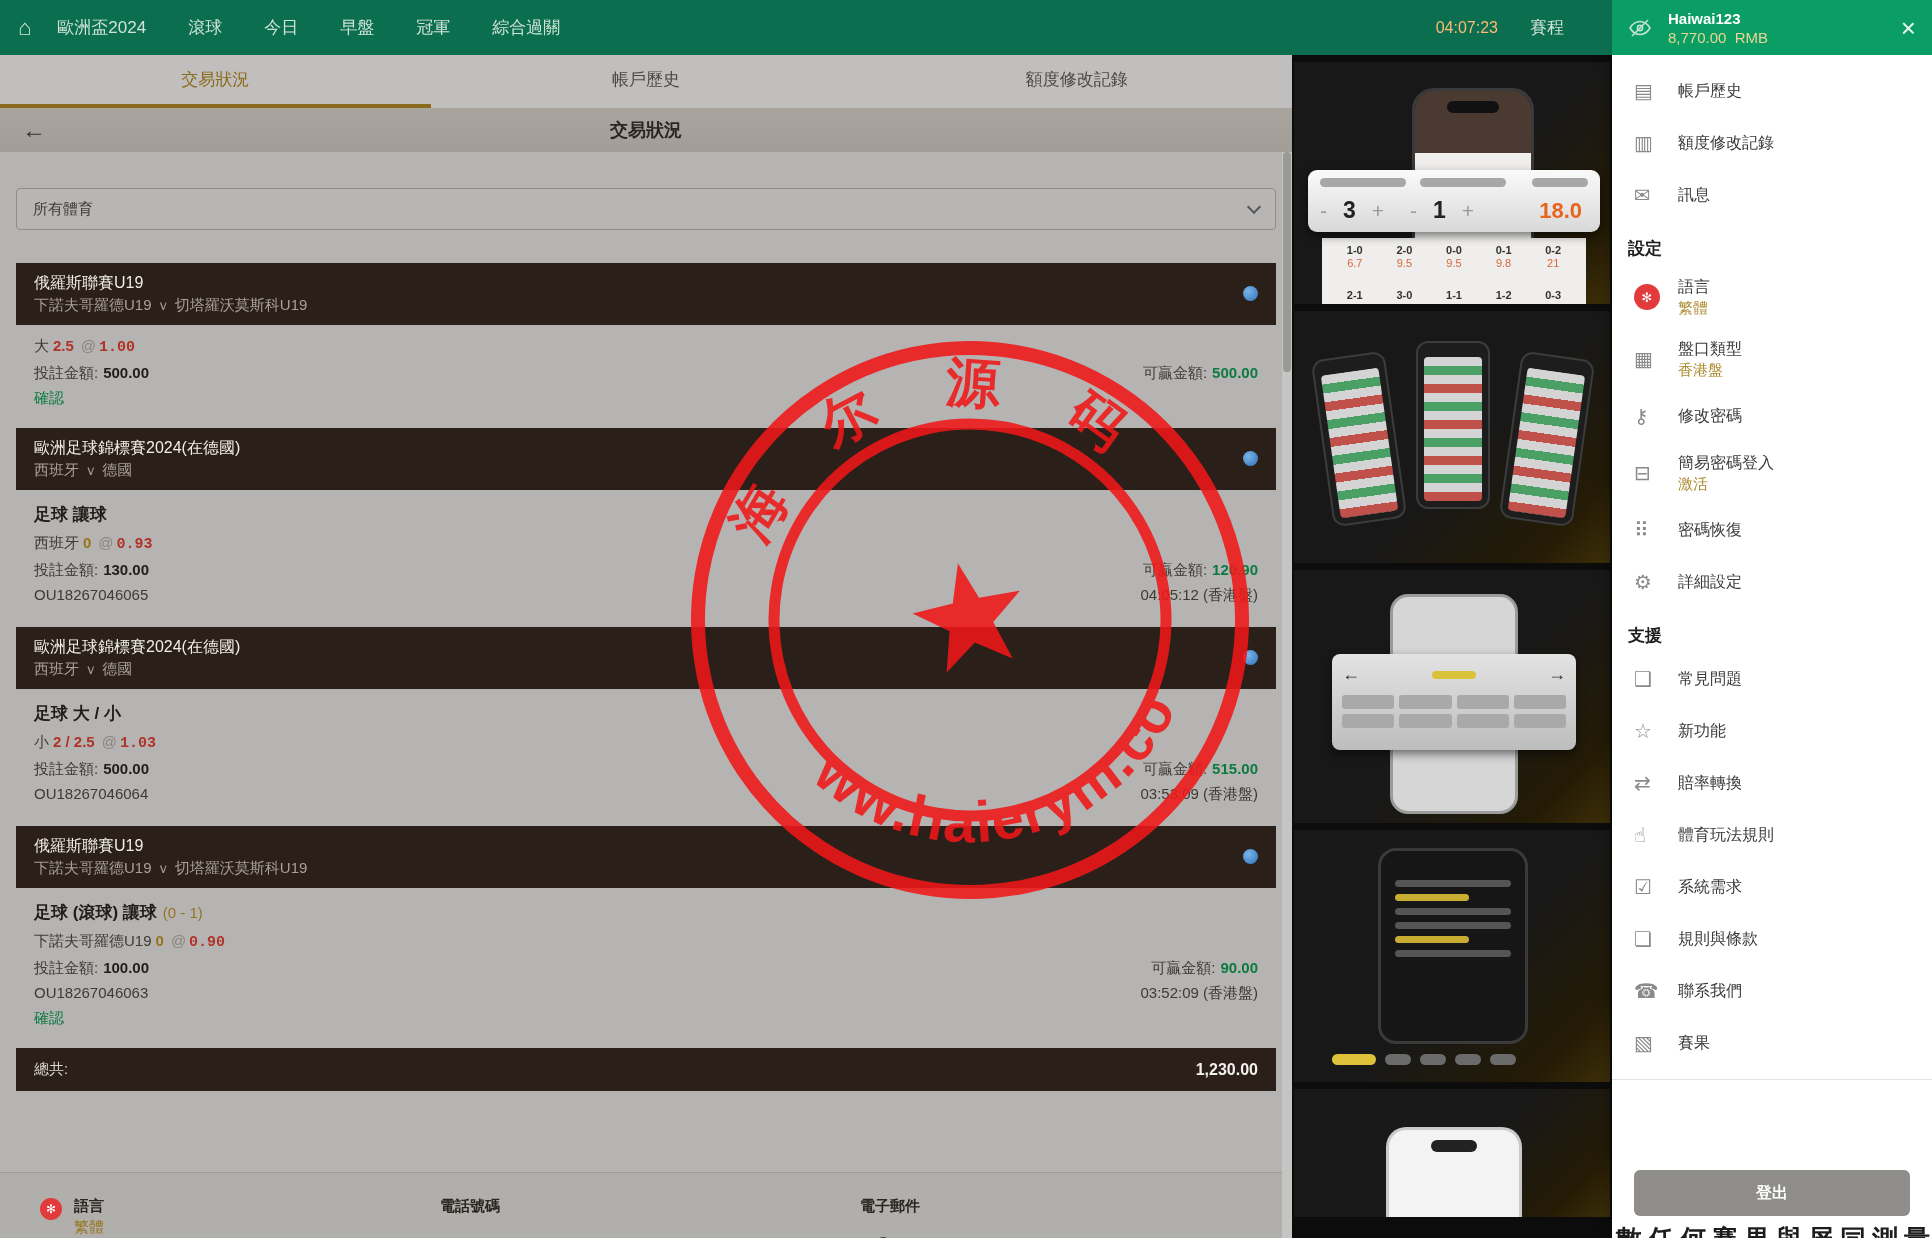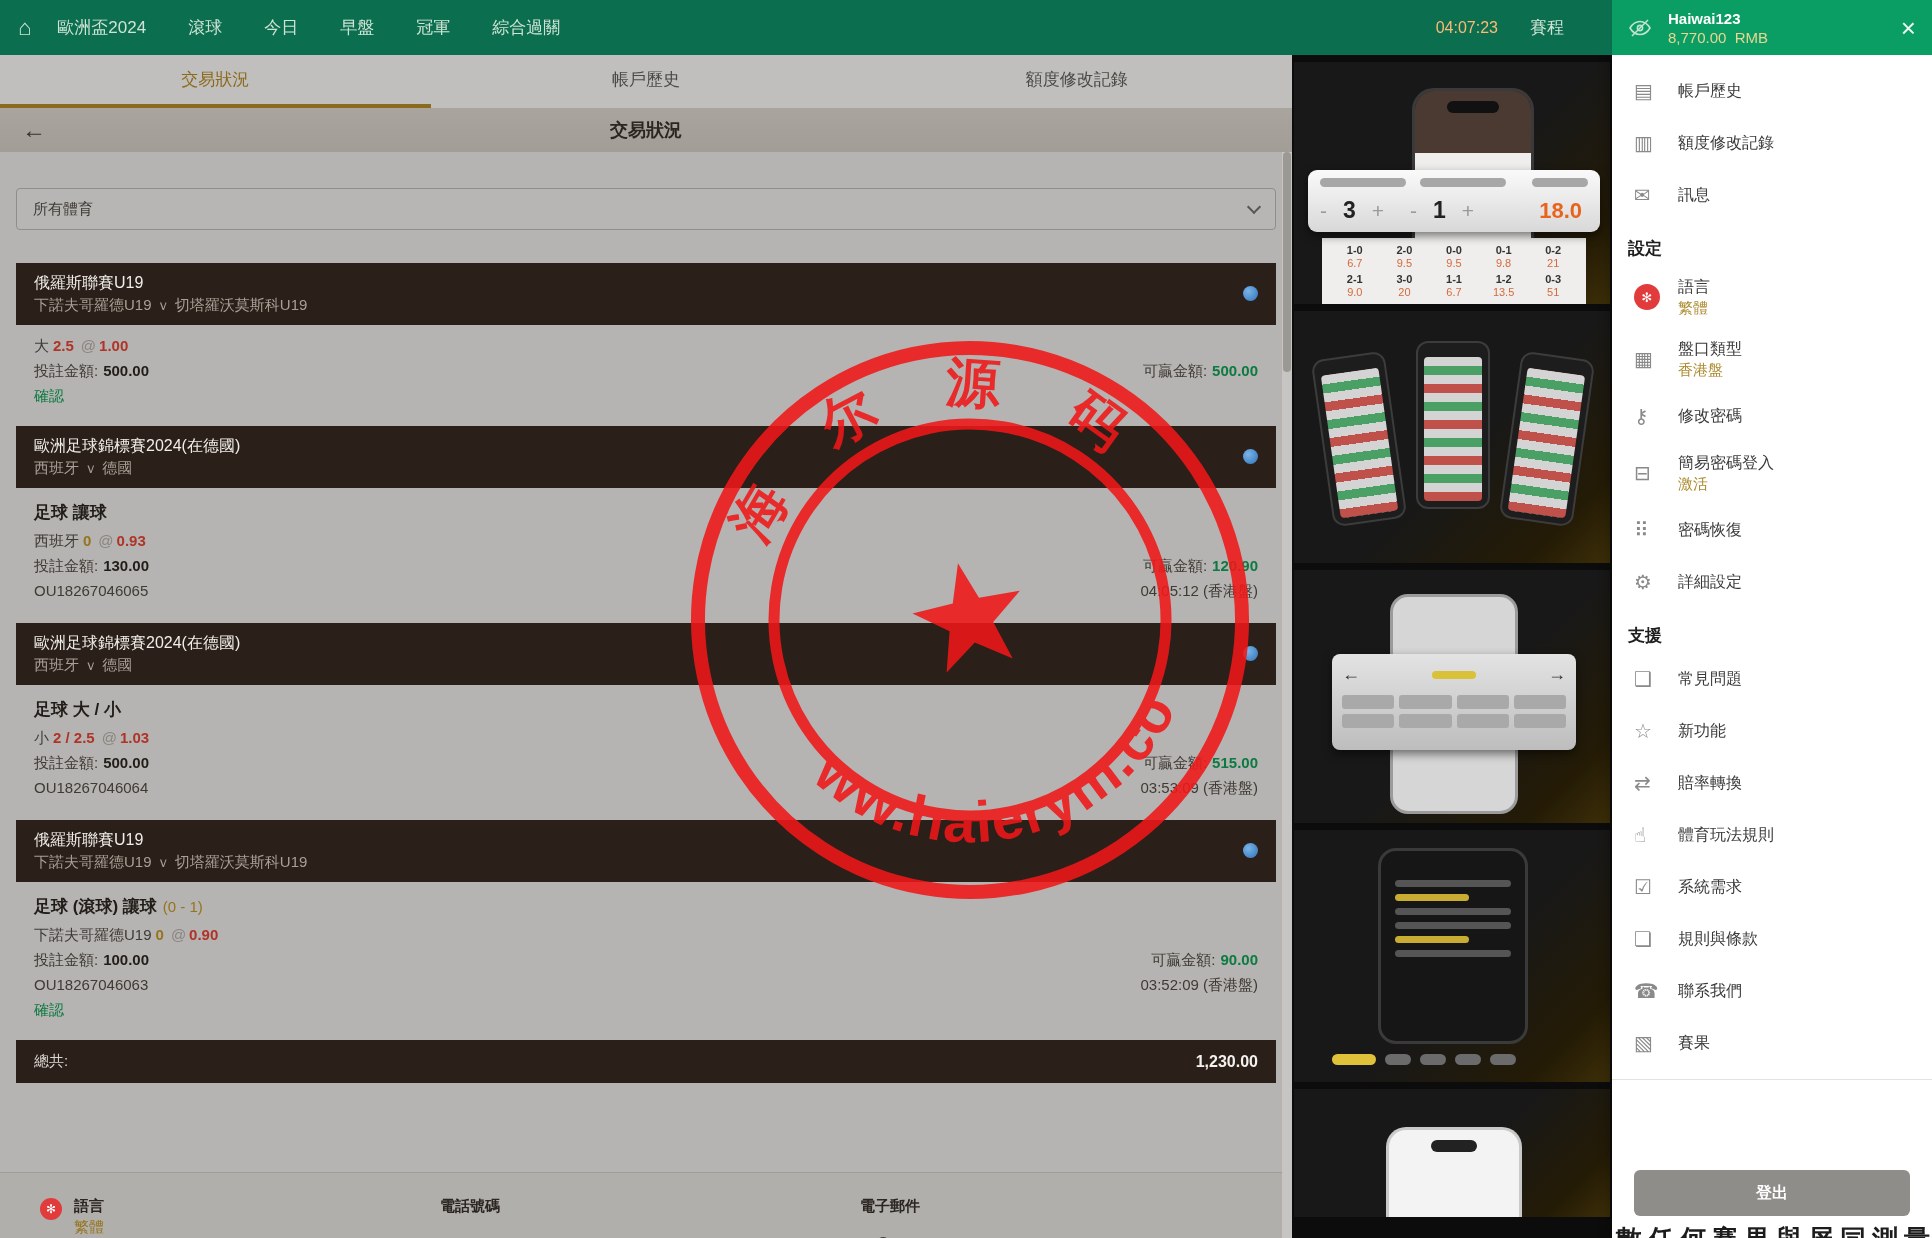--- a/index.html
+++ b/index.html
@@ -33,21 +33,21 @@
   .bh-left .league{font-size:16px;line-height:22px;}
   .bh-left .match{color:#a89f96;font-size:15px;line-height:21px;}
   .sport-dot{width:15px;height:15px;border-radius:50%;background:radial-gradient(circle at 35% 35%,#7ab5e8,#2f72b8);flex:0 0 auto;}
   .bet-body{padding:8px 18px 4px;}
   .brow{display:flex;justify-content:space-between;align-items:baseline;line-height:25px;font-size:15px;color:#3f3a34;}
   .market{font-size:17px;font-weight:bold;color:#221d18;padding:5px 0 4px;}
   .score{color:#97741c;font-weight:normal;margin-left:6px;font-size:15px;}
   .hcp-red{color:#b03328;font-weight:bold;margin:0 4px;}
   .hcp-gold{color:#97741c;font-weight:bold;margin:0 4px;}
   .at{color:#8a857f;margin:0 3px;}
-  .odds{color:#b03328;font-weight:bold;}
+  .odds{color:#b03328;font-weight:bold;font-family:Liberation Mono, monospace;}
   .lbl{color:#3f3a34;}
   .val{font-weight:bold;color:#221d18;margin-left:5px;}
   .win-val{font-weight:bold;color:#0c7a41;margin-left:5px;}
   .confirm{color:#0c7a41;font-size:15px;line-height:25px;padding-bottom:6px;cursor:pointer;}
 
   .total-bar{margin:8px 16px 0;background:#2a2019;display:flex;justify-content:space-between;align-items:center;padding:12px 18px;color:#d9d5d0;font-size:15px;}
   .total-val{font-weight:bold;color:#f4f1ee;font-size:16px;}
 
   .related{position:absolute;left:0;width:100%;top:1078px;text-align:center;}
   .related a{color:#2f6fce;font-size:15px;text-decoration:none;cursor:pointer;}
@@ -84,21 +84,21 @@
   .p1 .scr-bot{height:180px;background:#efeeec;padding-top:14px;}
   .bar{height:8px;border-radius:4px;background:#c9c8c6;margin:8px 10px 0;}
   .odds-card{position:absolute;left:14px;top:108px;width:292px;height:62px;background:linear-gradient(#fafafa,#d8d8d8);border-radius:9px;box-shadow:0 4px 10px rgba(0,0,0,.5);padding:8px 12px 0;z-index:2;}
   .pill-row{display:flex;gap:14px;}
   .pill{height:9px;border-radius:5px;background:#a7a7a7;}
   .pw1{width:86px;}.pw2{width:86px;}.pw3{width:56px;margin-left:auto;}
   .stepper-row{display:flex;align-items:center;margin-top:10px;font-size:21px;color:#9a9a9a;}
   .step-num{font-size:23px;font-weight:bold;color:#222;margin:0 16px;}
   .step-total{margin-left:auto;font-size:22px;font-weight:bold;color:#e8641c;padding-right:6px;}
   .score-sheet{position:absolute;left:28px;top:176px;width:264px;height:70px;background:#efeeec;padding:6px 8px 0;z-index:1;}
-  .sc-grid{display:grid;grid-template-columns:repeat(5,1fr);row-gap:4px;}
+  .sc-grid{display:grid;grid-template-columns:repeat(5,1fr);row-gap:20px;}
   .sc-cell{text-align:center;}
   .sc{font-size:11px;font-weight:bold;color:#333;line-height:13px;}
   .od{font-size:11px;color:#d4693c;line-height:12px;}
 
   .mini-phone{position:absolute;width:74px;height:168px;background:#1d1d1d;border:2px solid #3c3c3c;border-radius:12px;padding:14px 6px 6px;}
   .stripes{width:100%;height:100%;background:repeating-linear-gradient(#e8e8e8 0 9px,#4fae6d 9px 18px,#e8e8e8 18px 27px,#d2574f 27px 36px);border-radius:4px;opacity:.9;}
   .mp-a{left:28px;top:44px;transform:rotate(-8deg);}
   .mp-b{left:122px;top:30px;}
   .mp-c{left:216px;top:44px;transform:rotate(8deg);}
 

